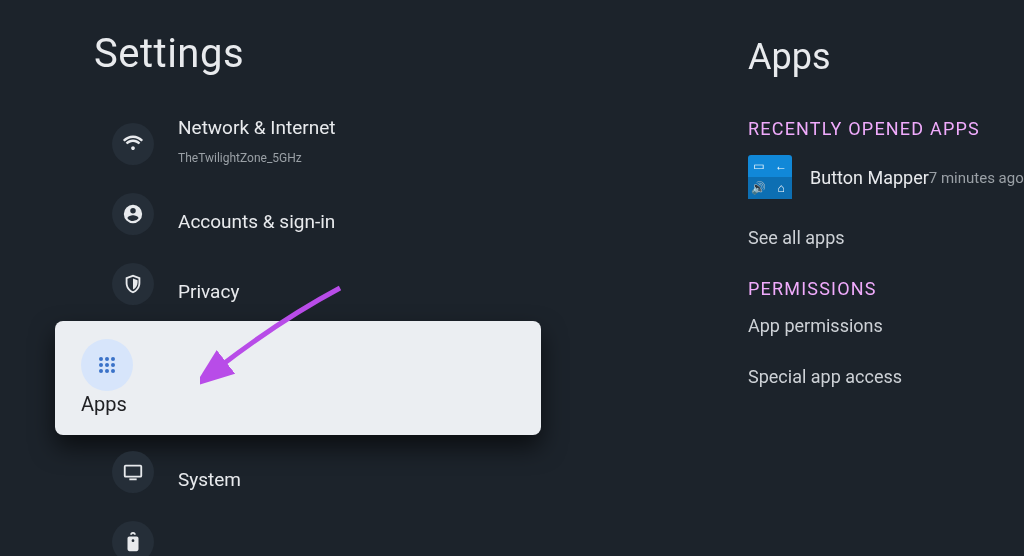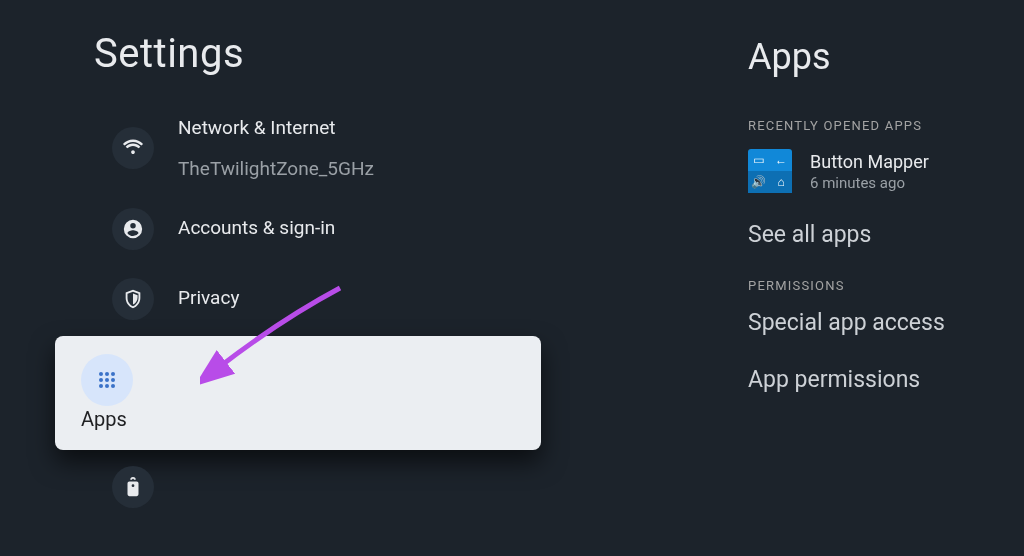--- a/index.html
+++ b/index.html
@@ -1,38 +1,38 @@
 <!DOCTYPE html>
 <html><head>
 <meta charset="utf-8">
 <style>
 html,body{margin:0;padding:0;width:1024px;height:556px;background:#1c232b;font-family:-apple-system,BlinkMacSystemFont,"Segoe UI",Roboto,sans-serif;overflow:hidden;color:#e8eaed}
 .left-panel{position:absolute;left:0;top:0;width:640px;height:424px}
 .right-panel{position:absolute;left:700px;top:0;width:324px;height:556px}
 .page-title{font-size:40px;font-weight:400;color:#e8eaed;margin:30px 0 25px 94px;letter-spacing:0.5px}
 .settings-list{display:flex;flex-direction:column;gap:0}
-.settings-item{display:flex;align-items:center;padding:14px 0 14px 112px;cursor:pointer;position:relative}
+.settings-item{display:flex;align-items:flex-end;padding:14px 0 14px 112px;cursor:pointer;position:relative}
 .settings-item-selected{background:#ebeef2;border-radius:8px;margin:2px 0 2px 55px;padding:18px 0 18px 26px;box-shadow:0 12px 24px rgba(0,0,0,0.6);width:460px}
 .icon-circle{width:42px;height:42px;border-radius:50%;background:#252e38;display:flex;align-items:center;justify-content:center;flex-shrink:0;margin-right:24px}
 .settings-item-selected .icon-circle{background:#d7e5fb;width:52px;height:52px;margin-right:18px}
 .item-text{display:flex;flex-direction:column}
 .item-label{font-size:19px;color:#e8eaed;line-height:1.3}
-.item-sublabel{font-size:19px;color:#9aa0a6;margin-top:16px}
+.item-sublabel{font-size:12px;color:#9aa0a6;margin-top:10px}
 .settings-item-selected .item-label{color:#202124;font-size:20px}
 .right-title{font-size:36px;font-weight:400;color:#e8eaed;margin:36px 0 40px 48px}
-.section-header{font-size:13px;letter-spacing:1.2px;color:#a3a3a3;margin:0 0 16px 48px}
+.section-header{font-size:18px;letter-spacing:1.2px;color:#f0abfc;margin:0 0 16px 48px}
 .recent-app{display:flex;align-items:center;margin:0 0 28px 48px}
 .app-icon{width:44px;height:44px;background:#1188d8;border-radius:3px;margin-right:18px;position:relative;flex-shrink:0}
 .app-icon-grid{display:grid;grid-template-columns:1fr 1fr;grid-template-rows:1fr 1fr;width:100%;height:100%}
 .app-icon-cell{display:flex;align-items:center;justify-content:center;font-size:12px;color:#fff}
 .app-icon-cell:nth-child(3),.app-icon-cell:nth-child(4){background:#0d6fb3}
-.recent-app-text{display:flex;flex-direction:column}
+.recent-app-text{display:flex;}
 .recent-app-name{font-size:18px;color:#e8eaed}
 .recent-app-time{font-size:15px;color:#9aa0a6;margin-top:2px}
-.right-item{font-size:23px;color:#cdd1d6;margin:0 0 30px 48px;cursor:pointer}
+.right-item{font-size:18px;color:#cdd1d6;margin:0 0 30px 48px;cursor:pointer}
 .arrow-annotation{position:absolute;left:200px;top:280px;pointer-events:none}
 .icon-svg{display:block}
 </style>
 </head>
 <body>
 
 <div class="left-panel">
   <div class="page-title">Settings</div>
   <div class="settings-list">
 
@@ -82,20 +82,31 @@
             <circle cx="6" cy="18" r="2"></circle>
             <circle cx="12" cy="18" r="2"></circle>
             <circle cx="18" cy="18" r="2"></circle>
           </svg>
       </div>
       <div class="item-text">
         <span class="item-label">Apps</span>
       </div>
     </div>
 
+    <div class="settings-item">
+      <div class="icon-circle">
+        <svg class="icon-svg" width="22" height="22" viewBox="0 0 24 24" fill="none" stroke="#e8eaed" stroke-width="2">
+            <rect x="3" y="5" width="18" height="12" rx="1"></rect>
+            <line x1="8" y1="20" x2="16" y2="20"></line>
+          </svg>
+      </div>
+      <div class="item-text">
+        <span class="item-label">System</span>
+      </div>
+    </div>
 
     <div class="settings-item">
       <div class="icon-circle">
         <svg class="icon-svg" width="22" height="22" viewBox="0 0 24 24" fill="#e8eaed">
             <path d="M9 4a3 3 0 016 0h-2a1 1 0 00-2 0H9zm-1 2h8a2 2 0 012 2v12a2 2 0 01-2 2H8a2 2 0 01-2-2V8a2 2 0 012-2zm4 3a1.5 1.5 0 100 3 1.5 1.5 0 000-3z"></path>
           </svg>
       </div>
     </div>
 
   </div>
@@ -119,24 +130,24 @@
     <div class="app-icon">
       <div class="app-icon-grid">
         <div class="app-icon-cell">▭</div>
         <div class="app-icon-cell">←</div>
         <div class="app-icon-cell">🔊</div>
         <div class="app-icon-cell">⌂</div>
       </div>
     </div>
     <div class="recent-app-text">
       <span class="recent-app-name">Button Mapper</span>
-      <span class="recent-app-time">6 minutes ago</span>
+      <span class="recent-app-time">7 minutes ago</span>
     </div>
   </div>
 
   <div class="right-item">See all apps</div>
 
   <div class="section-header" style="margin-top:13px">PERMISSIONS</div>
 
+  <div class="right-item">App permissions</div>
+
   <div class="right-item">Special app access</div>
-
-  <div class="right-item">App permissions</div>
 </div>
 
 </body></html>

